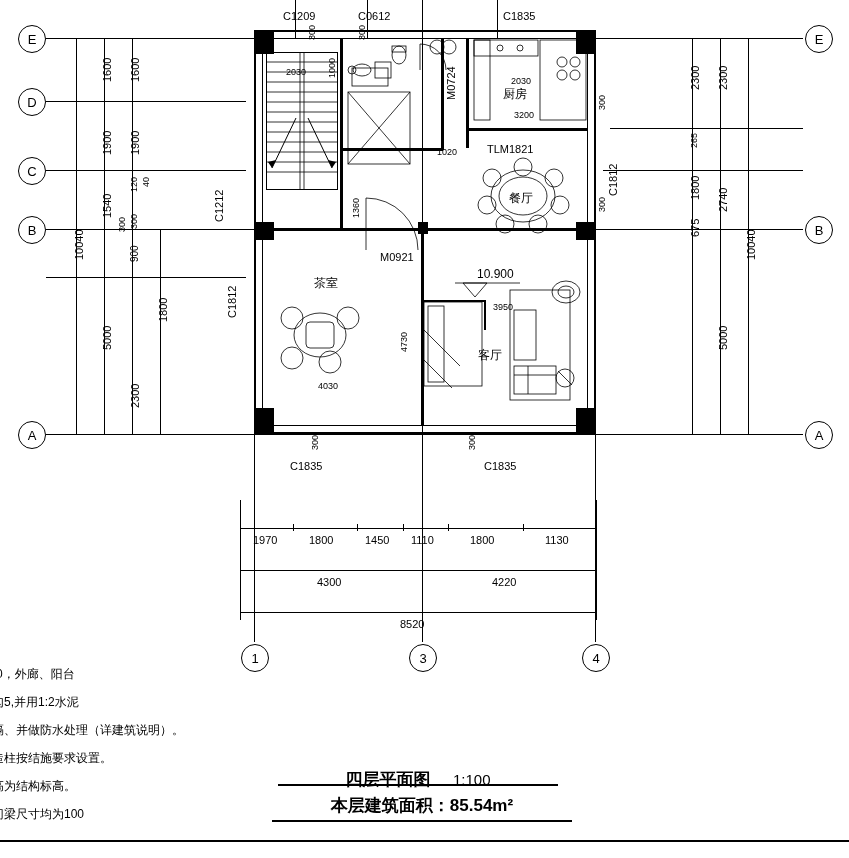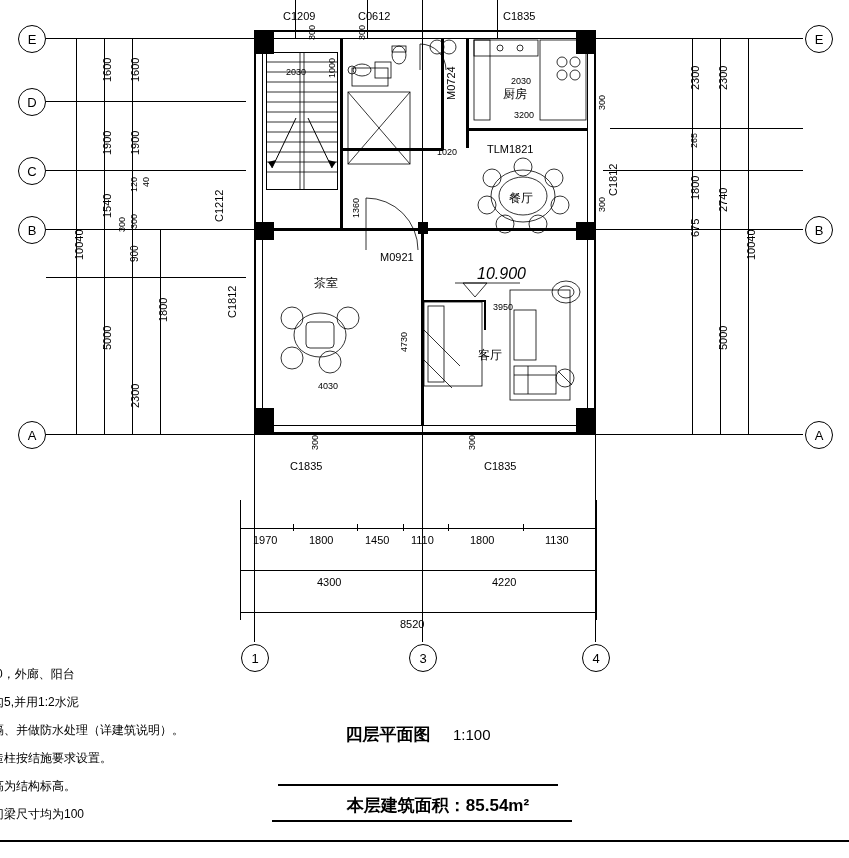--- a/index.html
+++ b/index.html
@@ -4,21 +4,21 @@
 <style>
   html,body{margin:0;padding:0;background:#fff;}
   body{width:849px;height:858px;position:relative;font-family:"Liberation Sans",sans-serif;color:#000;overflow:hidden;}
   .stage{position:absolute;left:0;top:0;width:849px;height:858px;}
   .ln{position:absolute;background:#000;}
   .hl{height:1px;}
   .vl{width:1px;}
   .txt{position:absolute;font-size:11px;line-height:11px;white-space:nowrap;}
   .txt.s9{font-size:9px;line-height:9px;}
   .txt.s10{font-size:10px;line-height:10px;}
-  .txt.s12{font-size:16px;line-height:12px;font-style:italic;}
+  .txt.s12{font-size:12px;line-height:12px;}
   .rot{transform-origin:0 0;transform:rotate(-90deg);}
   .circ{position:absolute;border:1px solid #000;border-radius:50%;width:26px;height:26px;
         display:flex;align-items:center;justify-content:center;font-size:13px;background:#fff;}
   .box{position:absolute;border:1px solid #000;box-sizing:border-box;}
   .wallblk{position:absolute;background:#000;}
   .room{position:absolute;font-size:12px;white-space:nowrap;}
   .dimtick{position:absolute;background:#000;width:1px;height:7px;}
   .bottomtitle{position:absolute;text-align:center;}
   .notes div{position:absolute;font-size:12px;white-space:nowrap;}
   svg{position:absolute;left:0;top:0;overflow:visible;}
@@ -266,26 +266,26 @@
 
   <div class="notes">
     <div style="left:-4px;top:666px;">0，外廊、阳台</div>
     <div style="left:-8px;top:694px;">勾5,并用1:2水泥</div>
     <div style="left:-8px;top:722px;">隔、并做防水处理（详建筑说明）。</div>
     <div style="left:-8px;top:750px;">造柱按结施要求设置。</div>
     <div style="left:-8px;top:778px;">高为结构标高。</div>
     <div style="left:-8px;top:806px;">门梁尺寸均为100</div>
   </div>
 
-  <div class="bottomtitle" style="left:278px;top:723px;width:280px;">
+  <div class="bottomtitle" style="left:278px;top:768px;width:280px;">
     <span style="font-size:17px;font-weight:bold;">四层平面图</span>
     <span style="font-size:15px;margin-left:18px;">1:100</span>
   </div>
   <div class="ln" style="left:278px;top:784px;width:280px;height:2px;"></div>
 
-  <div class="bottomtitle" style="left:288px;top:794px;width:300px;">
+  <div class="bottomtitle" style="left:272px;top:794px;width:300px;">
     <span style="font-size:17px;font-weight:bold;">本层建筑面积：</span><span style="font-size:17px;font-weight:bold;">85.54m²</span>
   </div>
   <div class="ln" style="left:272px;top:820px;width:300px;height:2px;"></div>
 
   <div class="ln" style="left:0px;top:840px;width:849px;height:2px;"></div>
 
 </div>
 
 </body></html>

